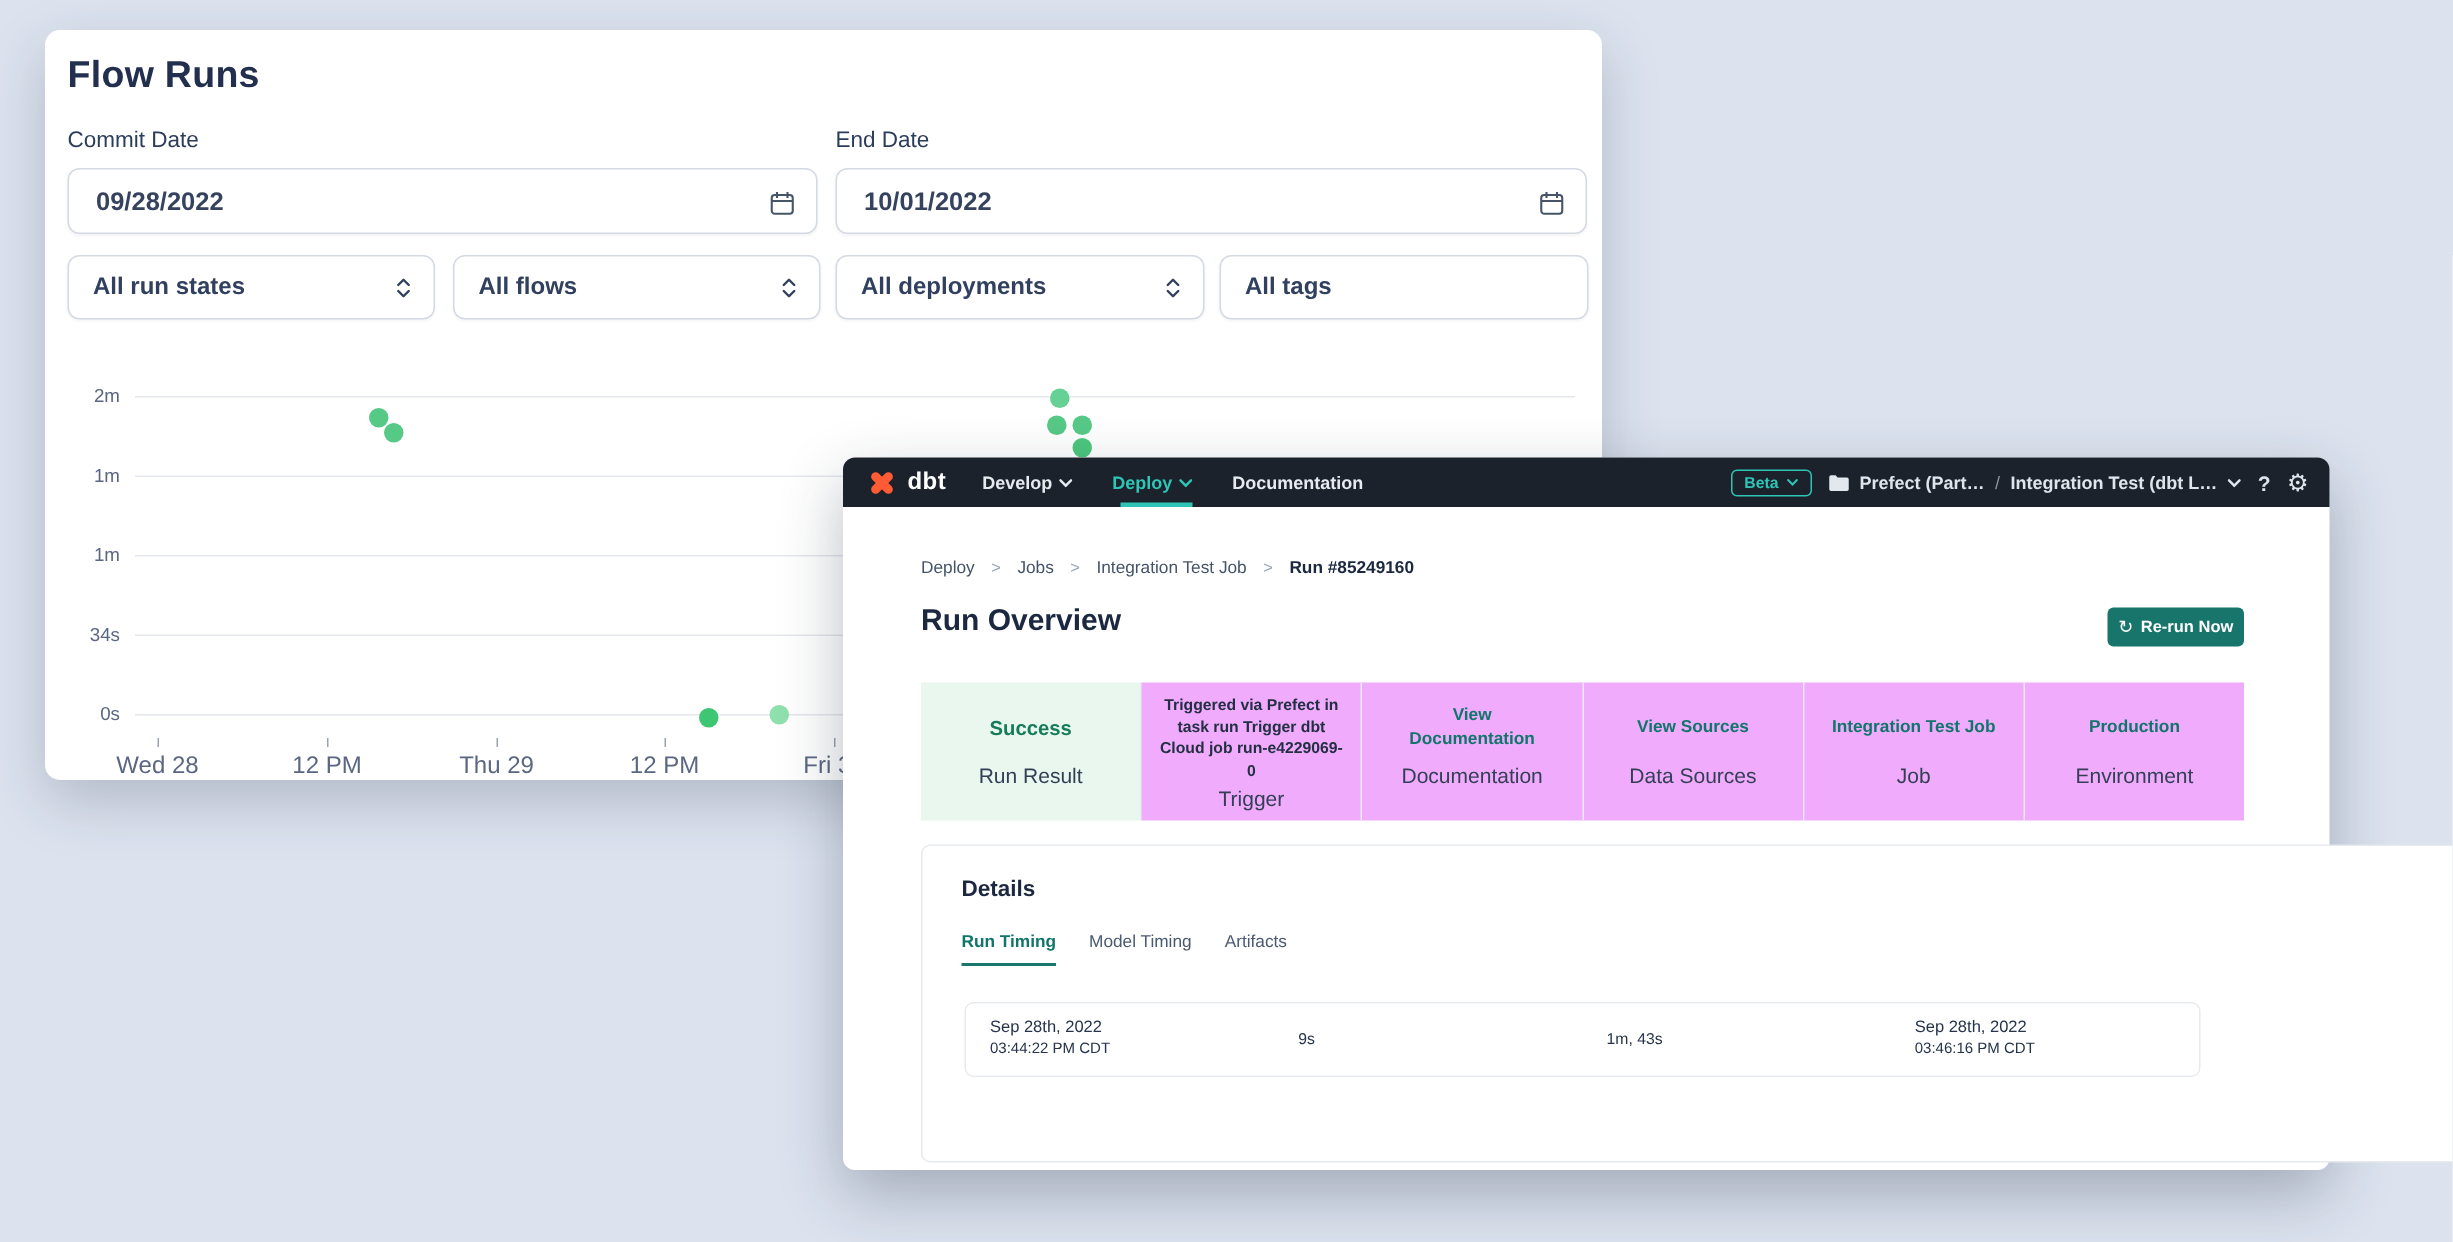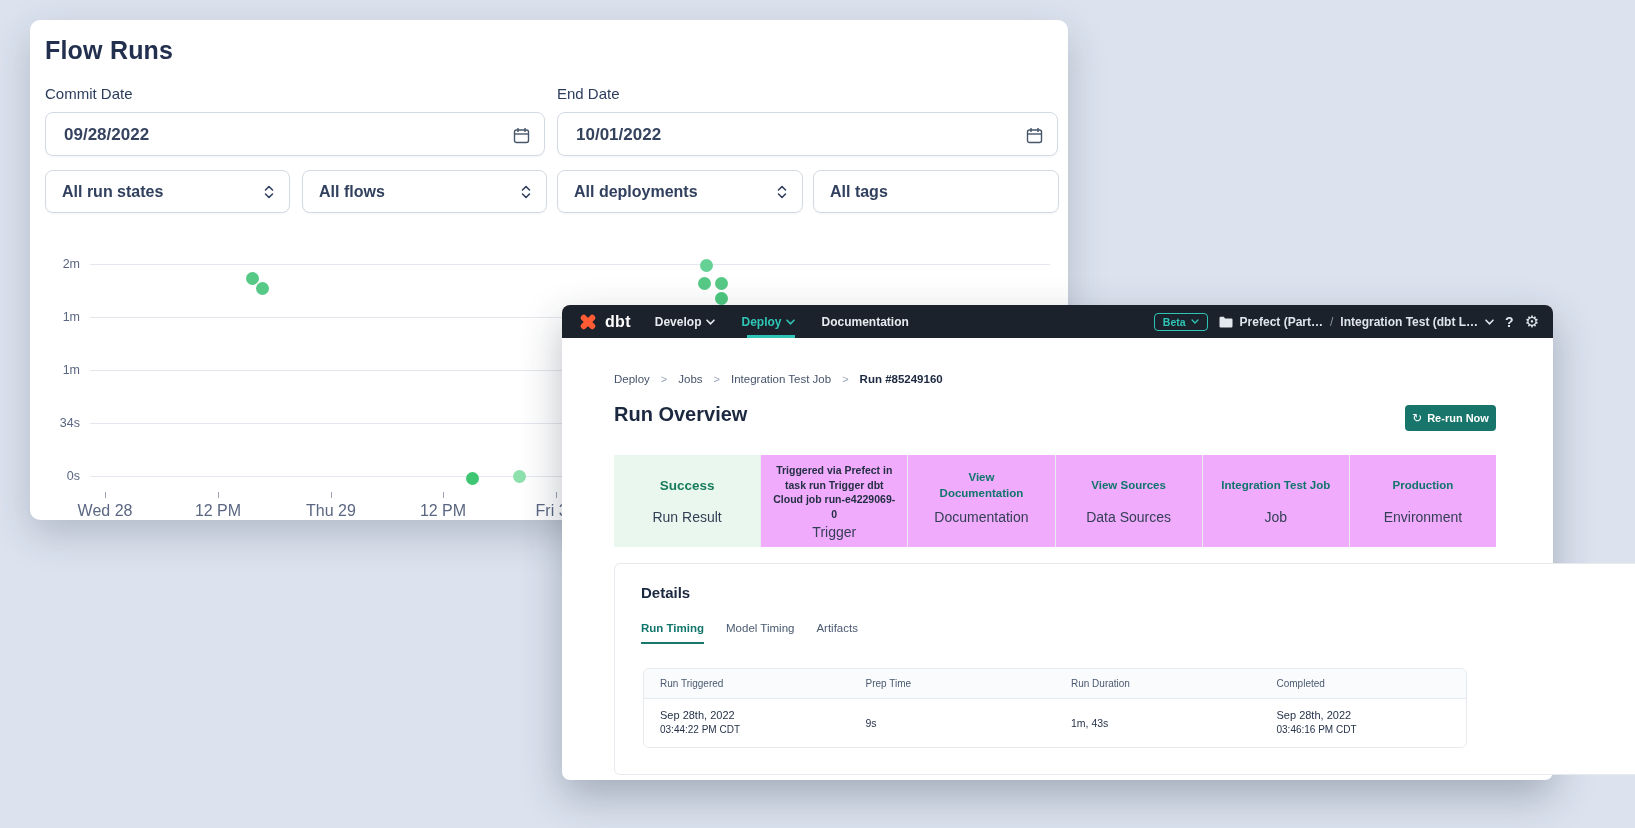--- a/index.html
+++ b/index.html
@@ -296,26 +296,20 @@
     </div>
 
     <div class="details-panel">
       <div class="details-title">Details</div>
       <div class="tabs">
         <div class="tab active">Run Timing</div>
         <div class="tab">Model Timing</div>
         <div class="tab">Artifacts</div>
       </div>
       <div class="run-table">
-        <div class="rt-header">
-          <div>Run Triggered</div>
-          <div>Prep Time</div>
-          <div>Run Duration</div>
-          <div>Completed</div>
-        </div>
         <div class="rt-row">
           <div>
             <div class="rt-main">Sep 28th, 2022</div>
             <div class="rt-sub">03:44:22 PM CDT</div>
           </div>
           <div>
             <div class="rt-single">9s</div>
           </div>
           <div>
             <div class="rt-single">1m, 43s</div>

